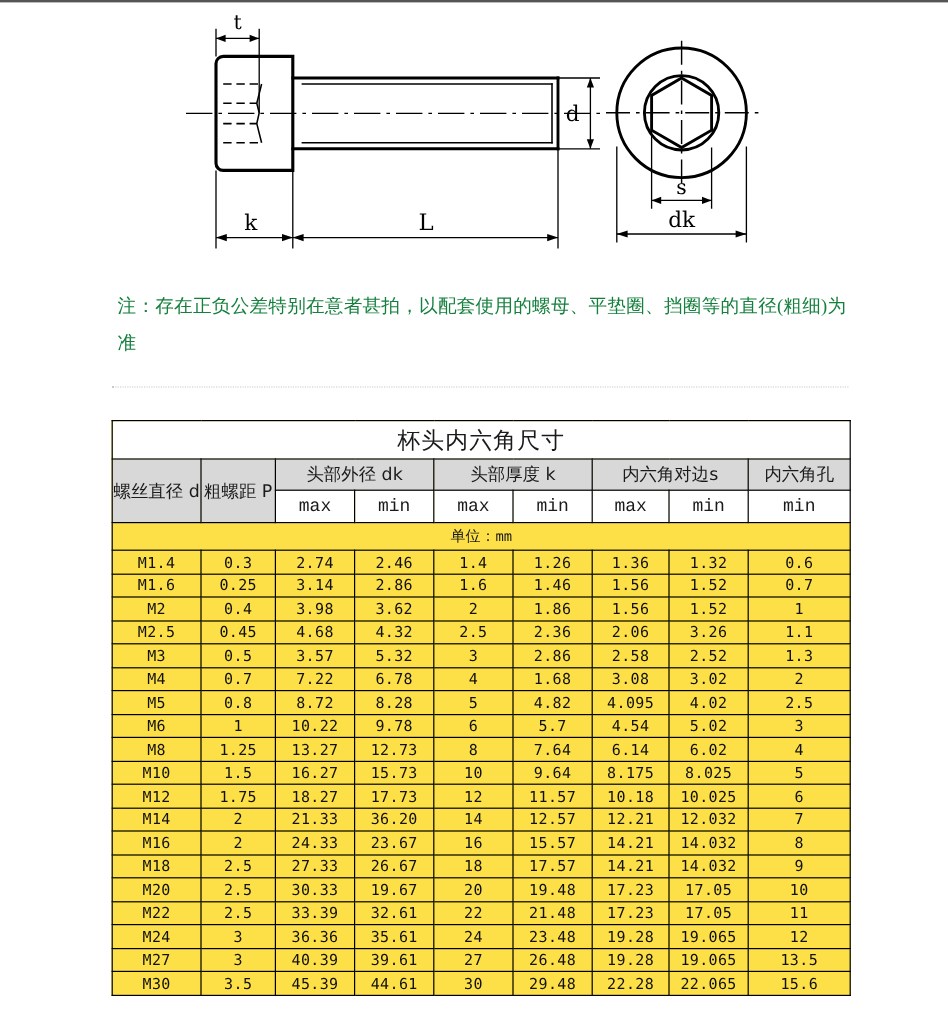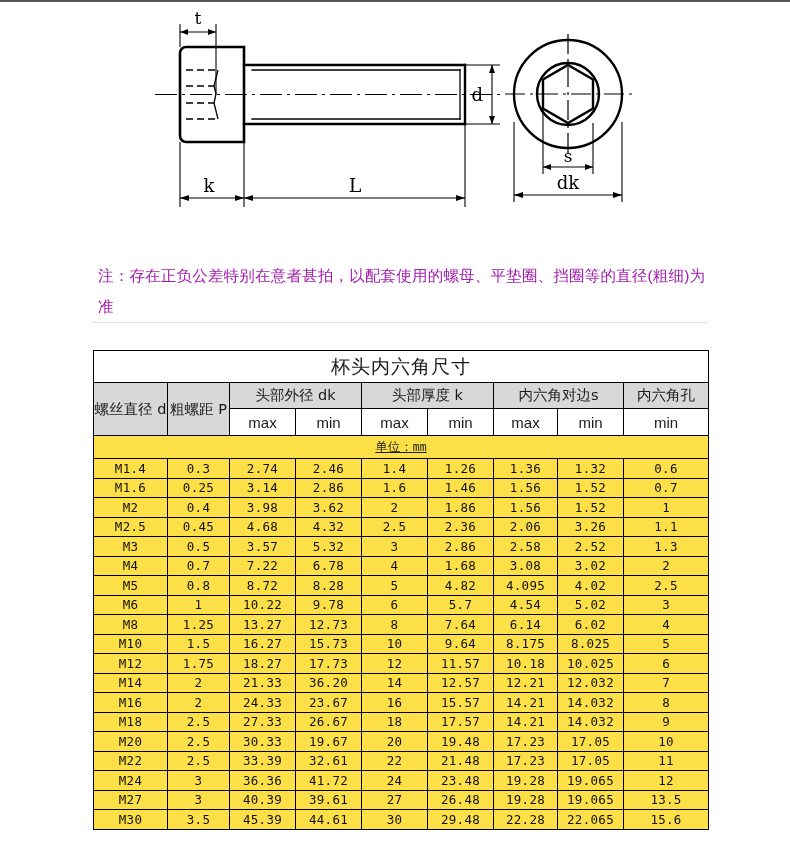--- a/index.html
+++ b/index.html
@@ -30,28 +30,28 @@
     top: 2px;
     left: 0;
     width: 790px;
     height: 228px;
   }
   .drawing-area svg { display: block; }
 
   
   .note-block {
     position: absolute;
-    top: 260px;
+    top: 240px;
     left: 98px;
     width: 620px;
     font-size: 15.5px;
     line-height: 31px;
     letter-spacing: 0.2px;
-    color: #a21caf;
-    font-family: Liberation Sans, sans-serif;
+    color: #15803d;
+    font-family: Liberation Serif, serif;
   }
 
   
   .dotted-divider {
     position: absolute;
     top: 322px;
     left: 93px;
     width: 614px;
     height: 1px;
     border-top: 1px dotted #c9c9c9;
@@ -90,27 +90,26 @@
     height: 26px;
     font-size: 14.5px;
     font-weight: bold;
     font-family: "DejaVu Sans", "Liberation Sans", sans-serif;
   }
   .hdr-sub {
     height: 27px;
     font-size: 15px;
     font-weight: bold;
     background: #ffffff;
-    font-family: Liberation Sans, sans-serif;
+    font-family: Liberation Mono, monospace;
   }
   .unit-row td {
     height: 23px;
     font-size: 12.5px;
     font-family: "DejaVu Sans", "Liberation Sans", sans-serif;
-    text-decoration: underline;
   }
   .unit-row .unit-mm {
     font-family: "DejaVu Sans Mono", "Liberation Mono", monospace;
     font-size: 11.5px;
   }
   tbody.data td {
     height: 19.5px;
     font-size: 12.5px;
     font-family: "DejaVu Sans Mono", "Liberation Mono", monospace;
     letter-spacing: 0.3px;
@@ -451,21 +450,21 @@
           <td>22</td>
           <td>21.48</td>
           <td>17.23</td>
           <td>17.05</td>
           <td>11</td>
         </tr>
         <tr>
           <td>M24</td>
           <td>3</td>
           <td>36.36</td>
-          <td>41.72</td>
+          <td>35.61</td>
           <td>24</td>
           <td>23.48</td>
           <td>19.28</td>
           <td>19.065</td>
           <td>12</td>
         </tr>
         <tr>
           <td>M27</td>
           <td>3</td>
           <td>40.39</td>

